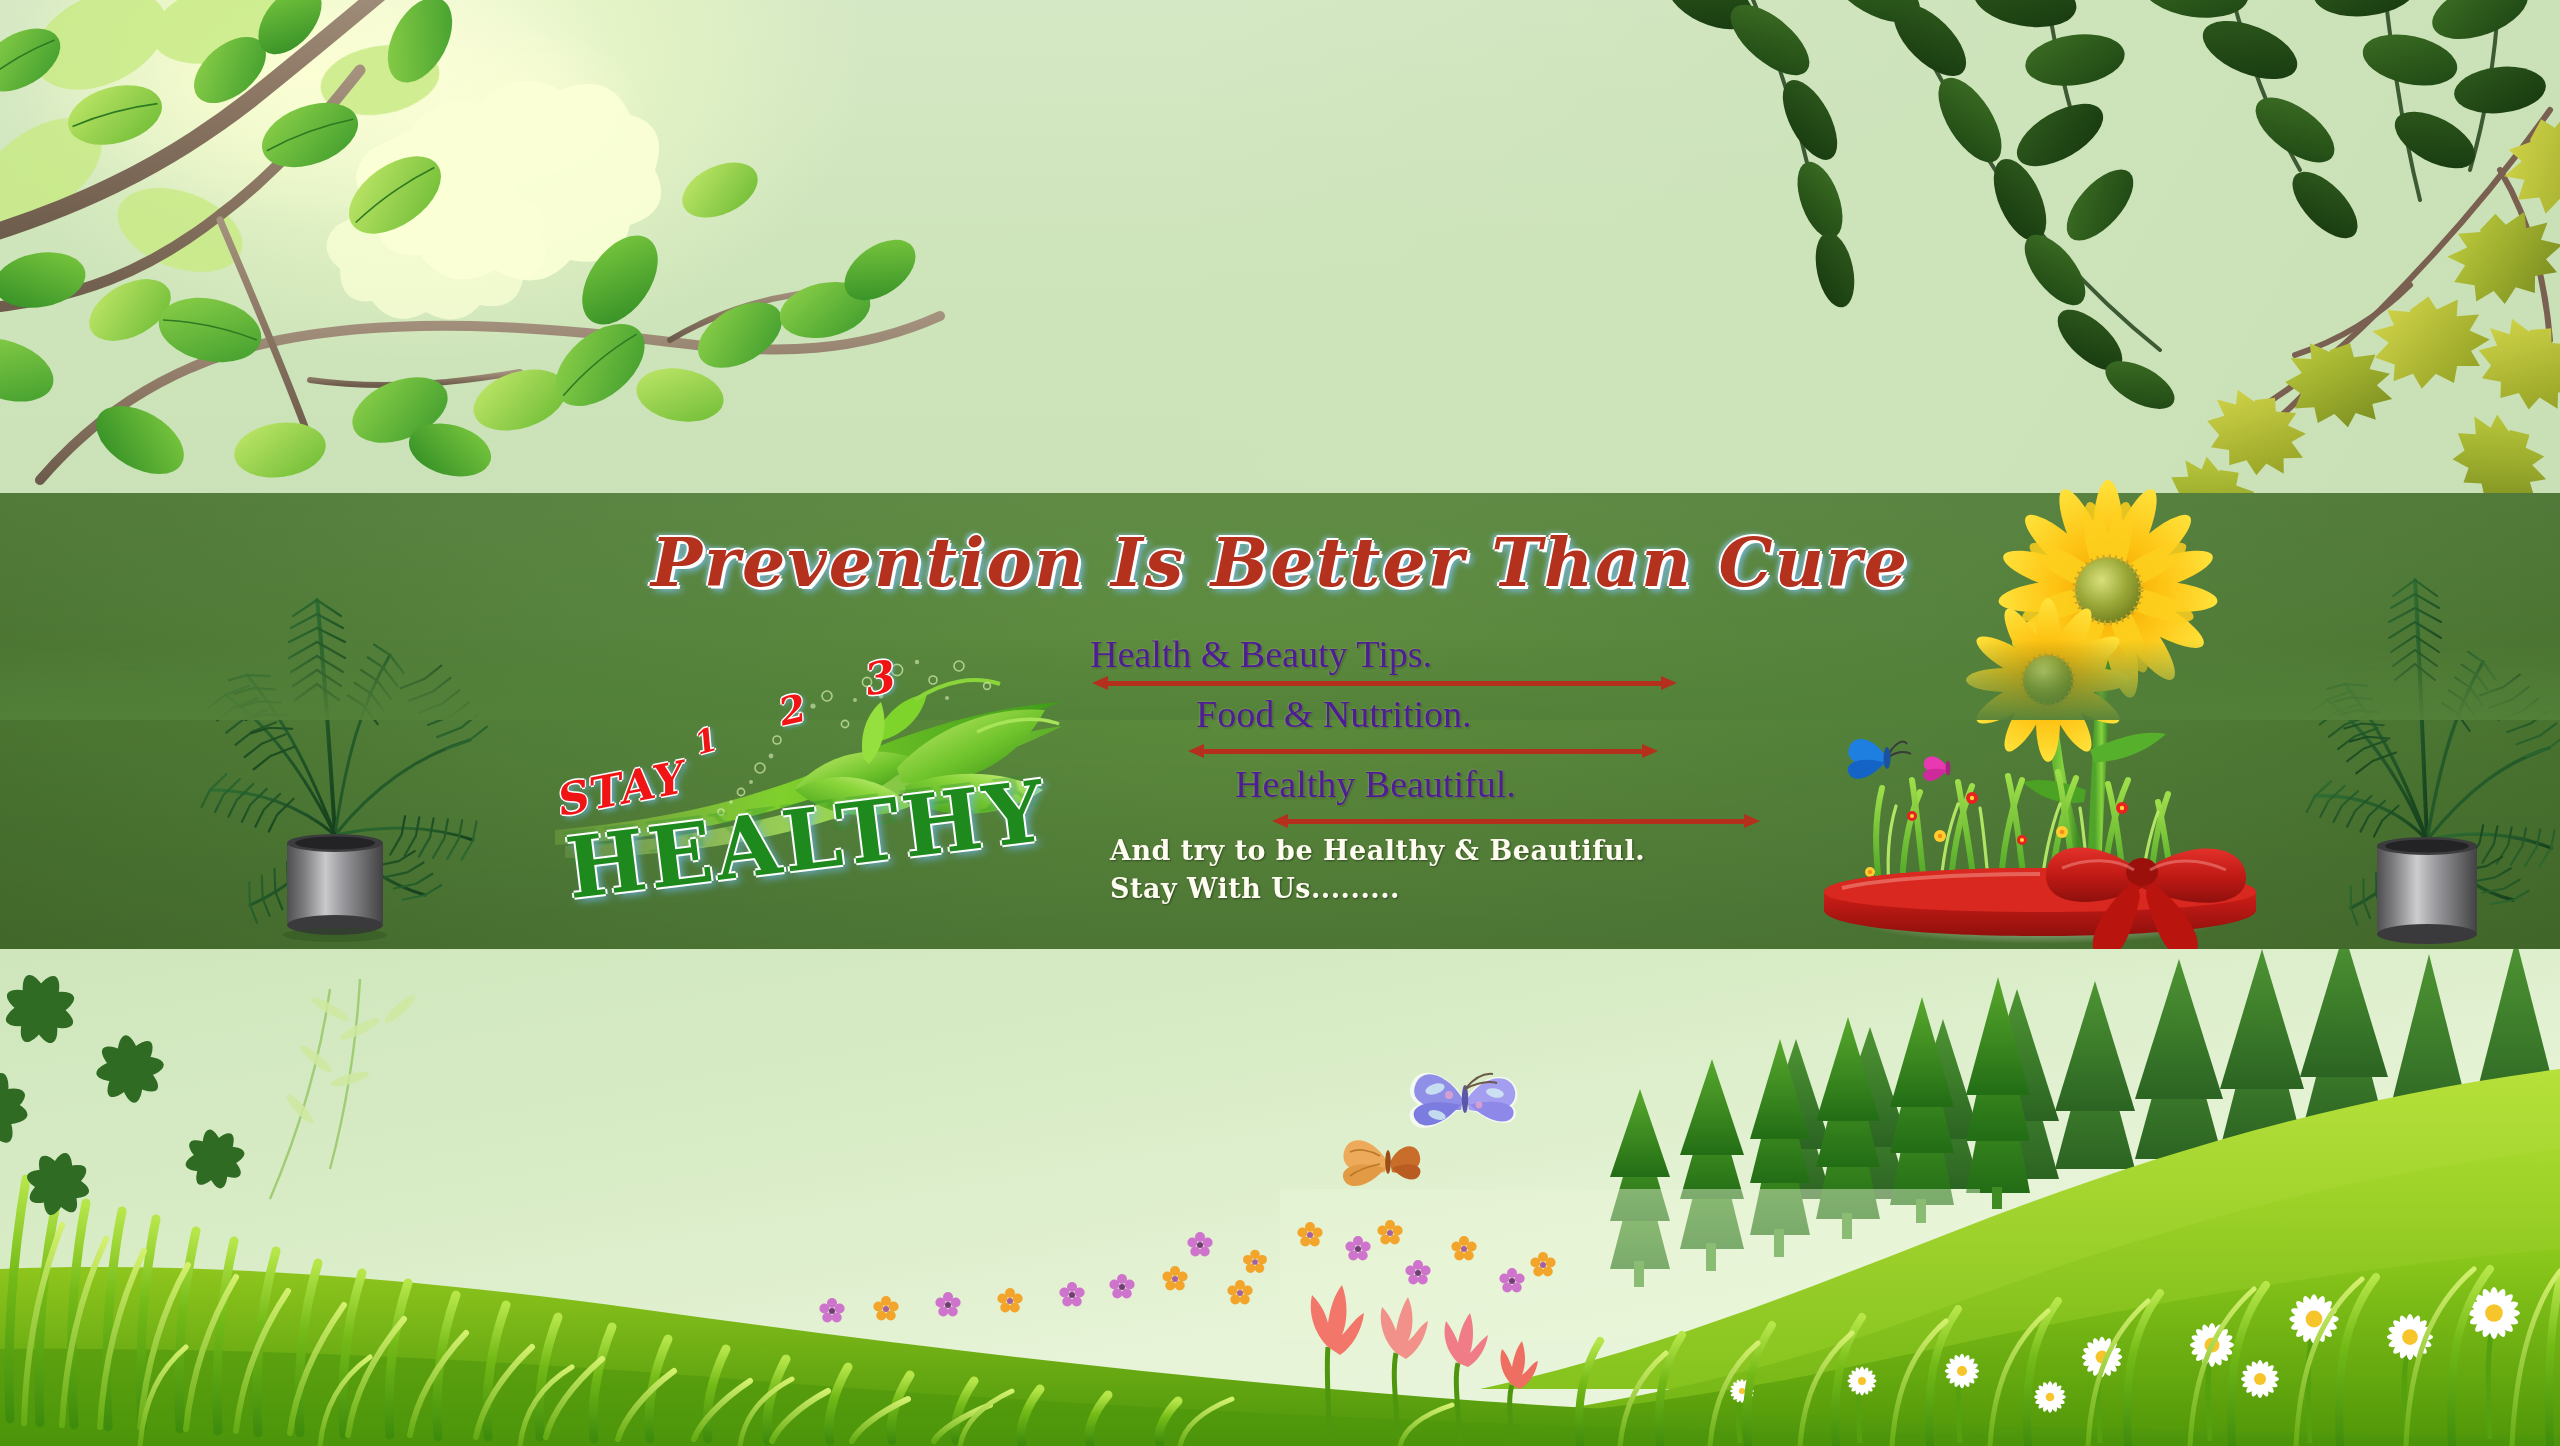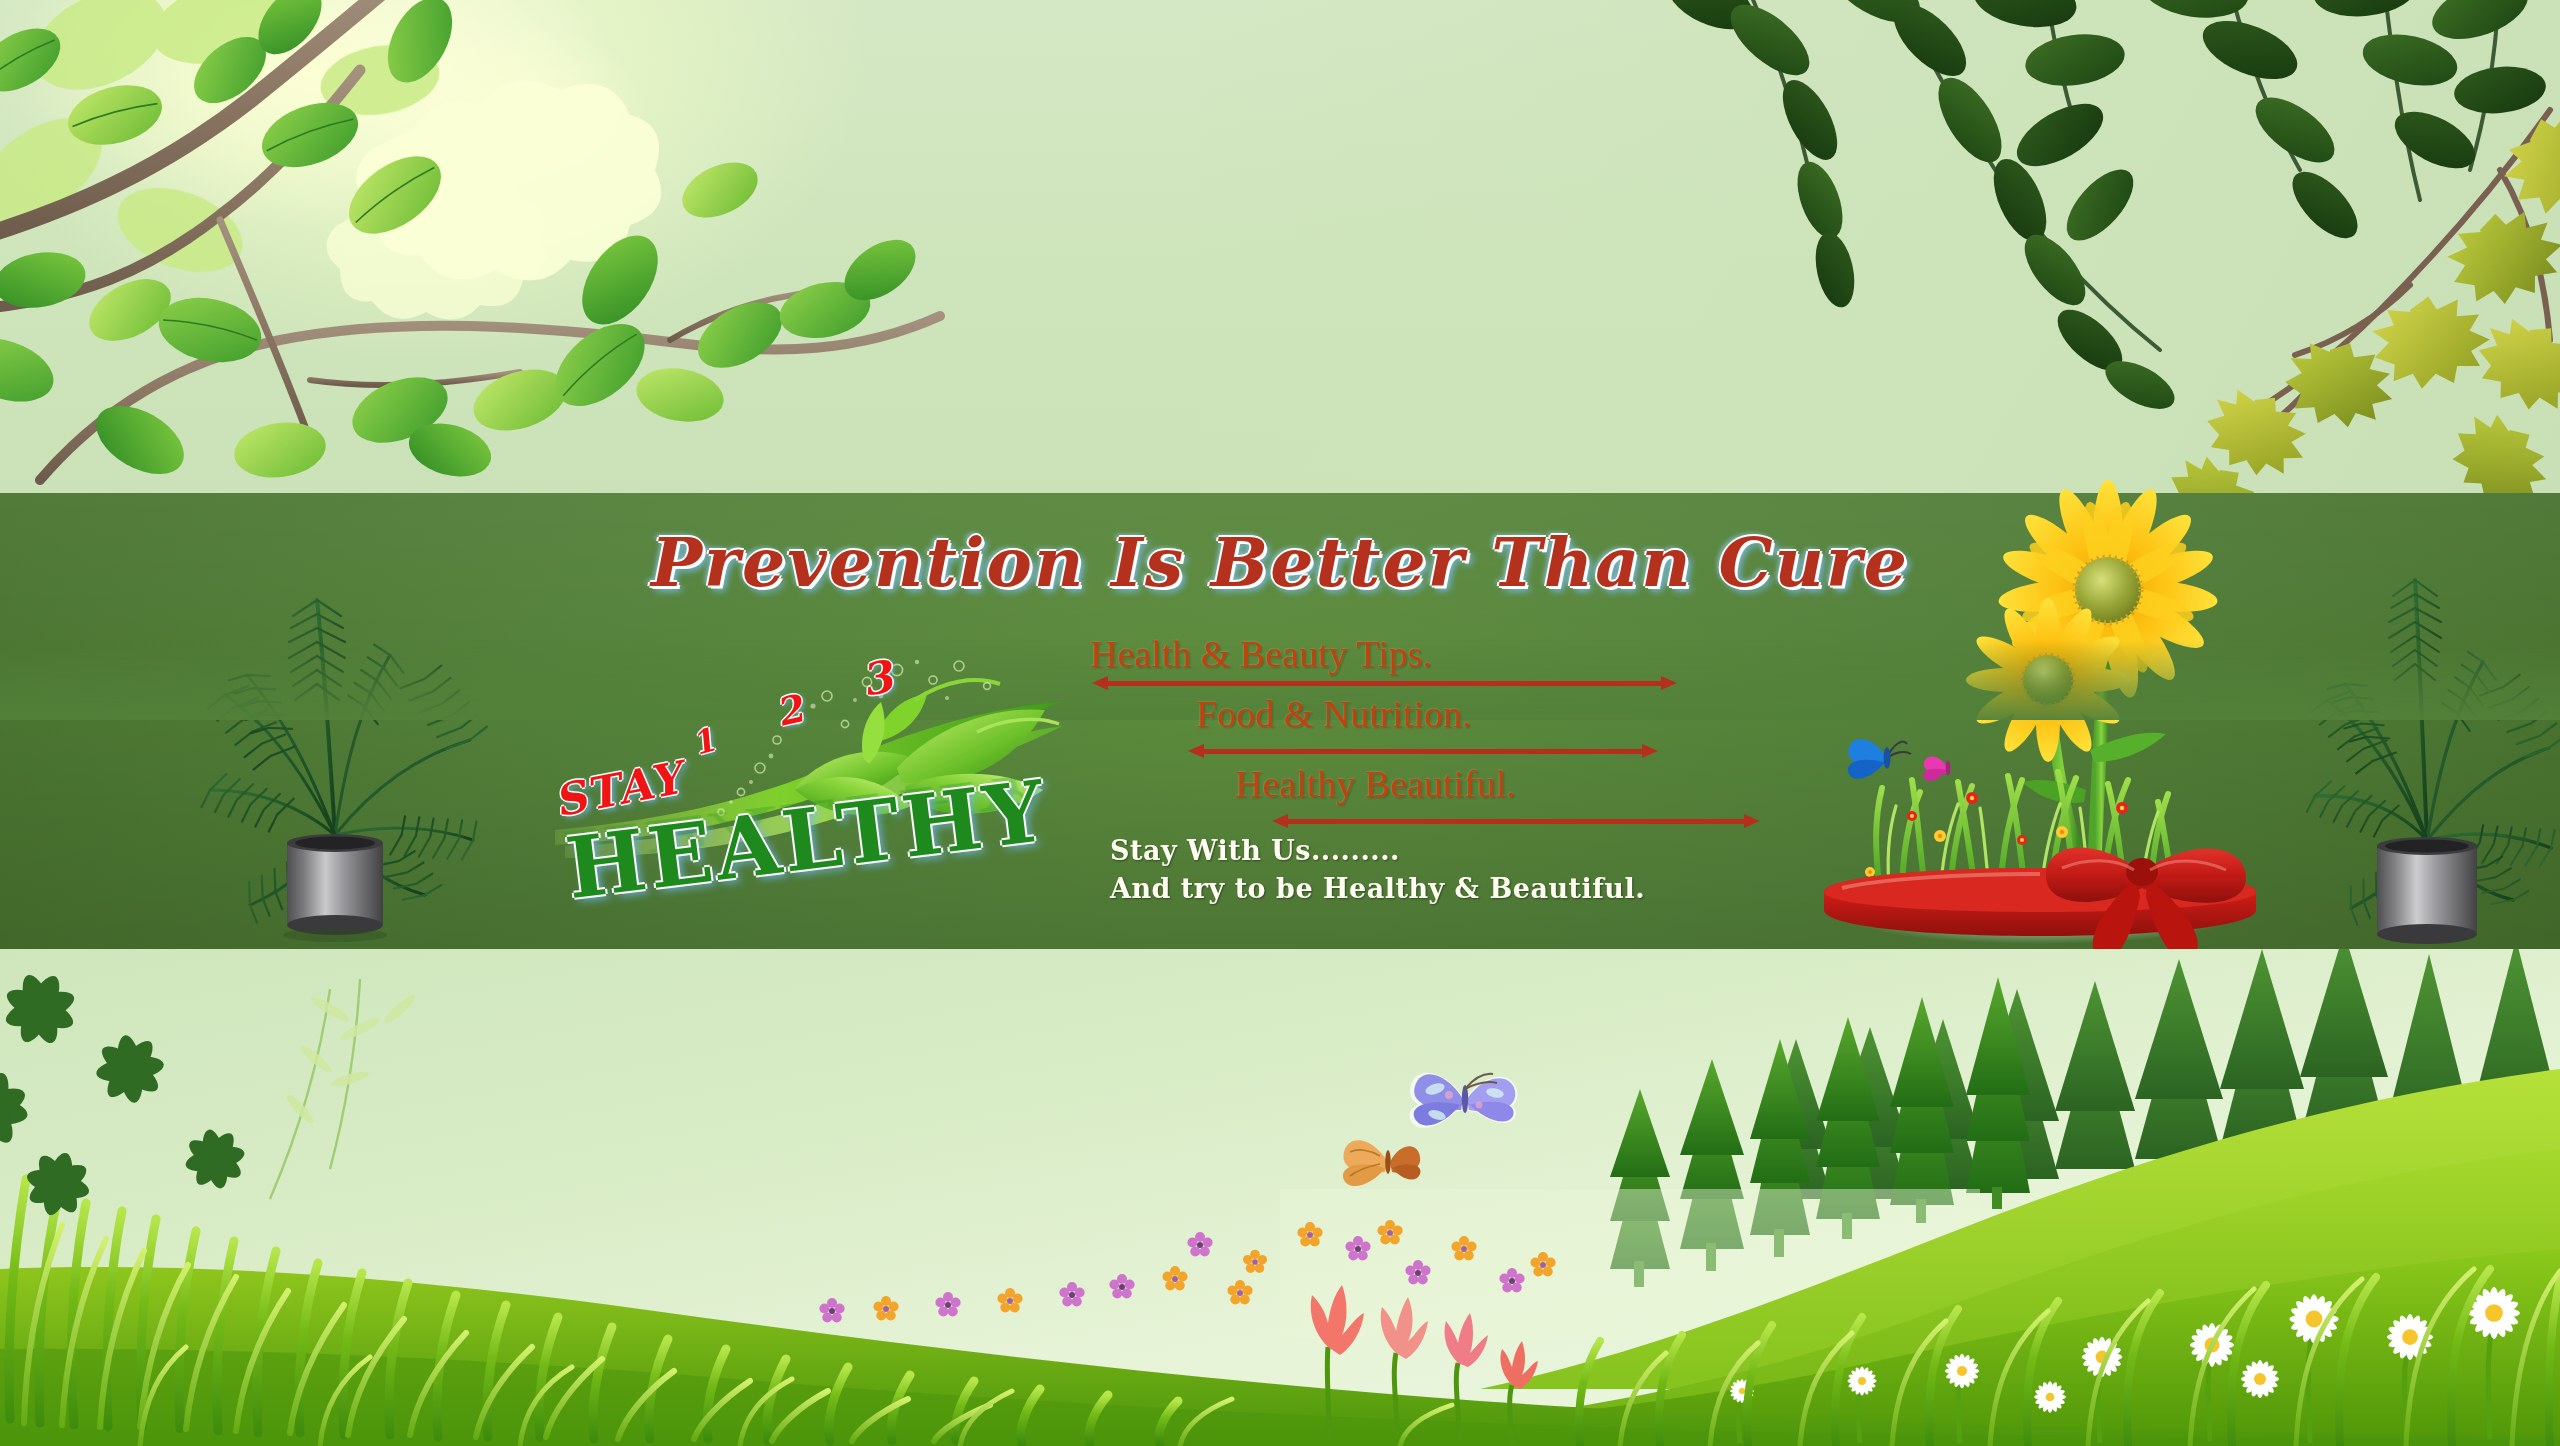--- a/index.html
+++ b/index.html
@@ -111,21 +111,21 @@
   }
   .logo-num.n1 { left:150px; top:82px; font-size:32px; transform:rotate(-16deg); }
   .logo-num.n2 { left:234px; top:47px; font-size:38px; transform:rotate(-13deg); }
   .logo-num.n3 { left:320px; top:12px; font-size:44px; transform:rotate(-10deg); }
 
   
   .taglines { position:absolute; left:1080px; top:632px; width:760px; height:190px; }
   .tagline {
     position:absolute;
     font-family:"Liberation Serif", serif;
-    font-size:38px; color:#c2410c; white-space:nowrap;
+    font-size:38px; color:#4c1d95; white-space:nowrap;
     text-shadow:1px 1px 2px rgba(0,0,0,.35), 0 0 2px rgba(255,240,190,.5);
   }
   .tagline.t1 { left:10px; top:0px; }
   .tagline.t2 { left:116px; top:60px; }
   .tagline.t3 { left:155px; top:130px; }
   .arrow { position:absolute; height:14px; }
   .arrow .bar {
     position:absolute; left:10px; right:10px; top:5px; height:5px;
     background:#b5301c; border-radius:1px;
   }
@@ -960,22 +960,22 @@
 
     <div class="tagline t3">Healthy Beautiful.</div>
     <div class="arrow a3">
       <span class="head left"></span>
       <span class="bar"></span>
       <span class="head right"></span>
     </div>
   </div>
 
   <div class="stay-block nosel">
+    <div class="stay-line">And try to be Healthy &amp; Beautiful.</div>
     <div class="stay-line">Stay With Us.........</div>
-    <div class="stay-line">And try to be Healthy &amp; Beautiful.</div>
   </div>
 
   <div class="meadow">
     <div class="meadow-sky"></div>
     <svg width="2560" height="497" viewBox="0 0 2560 497" style="position:absolute;left:0;top:0;">
       <defs>
         <linearGradient id="hillA" x1="0" y1="0" x2="0" y2="1">
           <stop offset="0%" stop-color="#b6e03a"></stop>
             <stop offset="100%" stop-color="#86c31e"></stop>
         </linearGradient>

